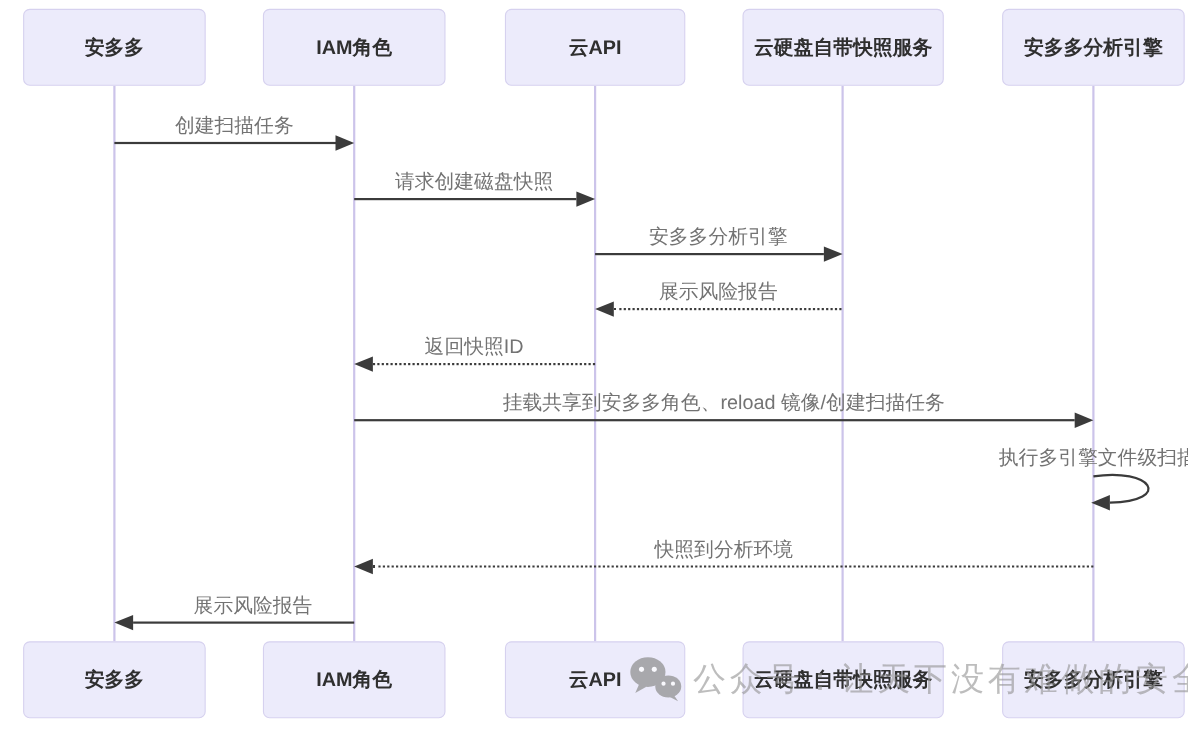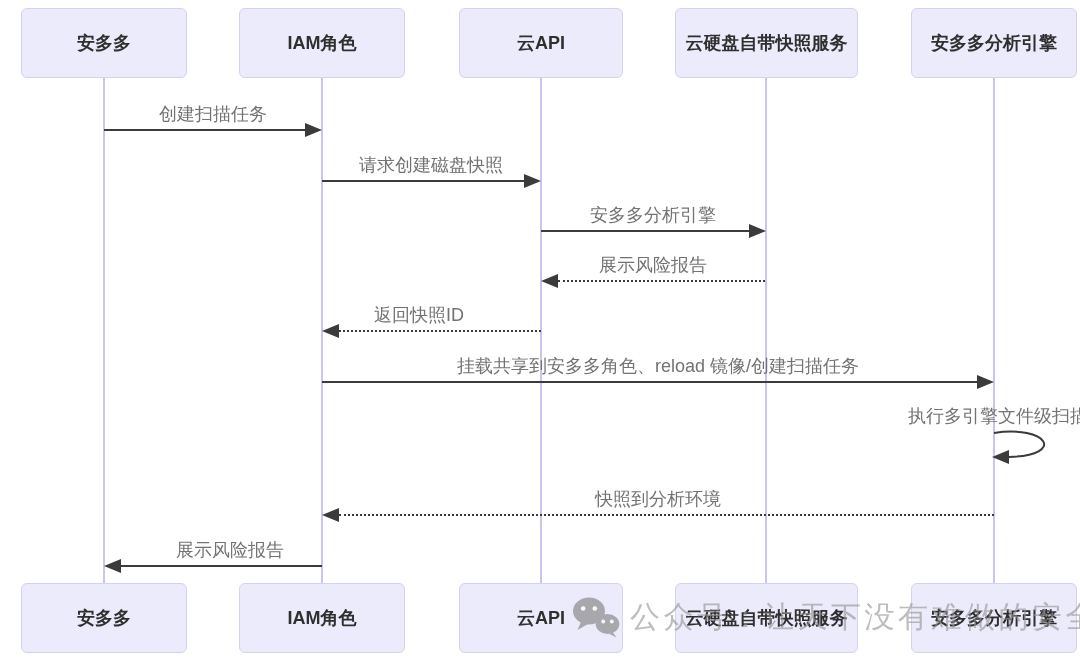--- a/index.html
+++ b/index.html
@@ -81,21 +81,21 @@
     <div class="ah right" style="left:749px;top:224px"></div>
   </div>
 
   <div>
     <div class="msg-label" style="left:653px;top:253px">展示风险报告</div>
     <div class="line dashed" style="left:558px;top:280px;width:207px"></div>
     <div class="ah left" style="left:541px;top:274px"></div>
   </div>
 
   <div>
-    <div class="msg-label" style="left:419px;top:303px">返回快照ID</div>
+    <div class="msg-label" style="left:431px;top:303px">返回快照ID</div>
     <div class="line dashed" style="left:339px;top:330px;width:202px"></div>
     <div class="ah left" style="left:322px;top:324px"></div>
   </div>
 
   <div>
     <div class="msg-label" style="left:658px;top:354px">挂载共享到安多多角色、reload 镜像/创建扫描任务</div>
     <div class="line solid" style="left:322px;top:381px;width:655px"></div>
     <div class="ah right" style="left:977px;top:375px"></div>
   </div>
 

